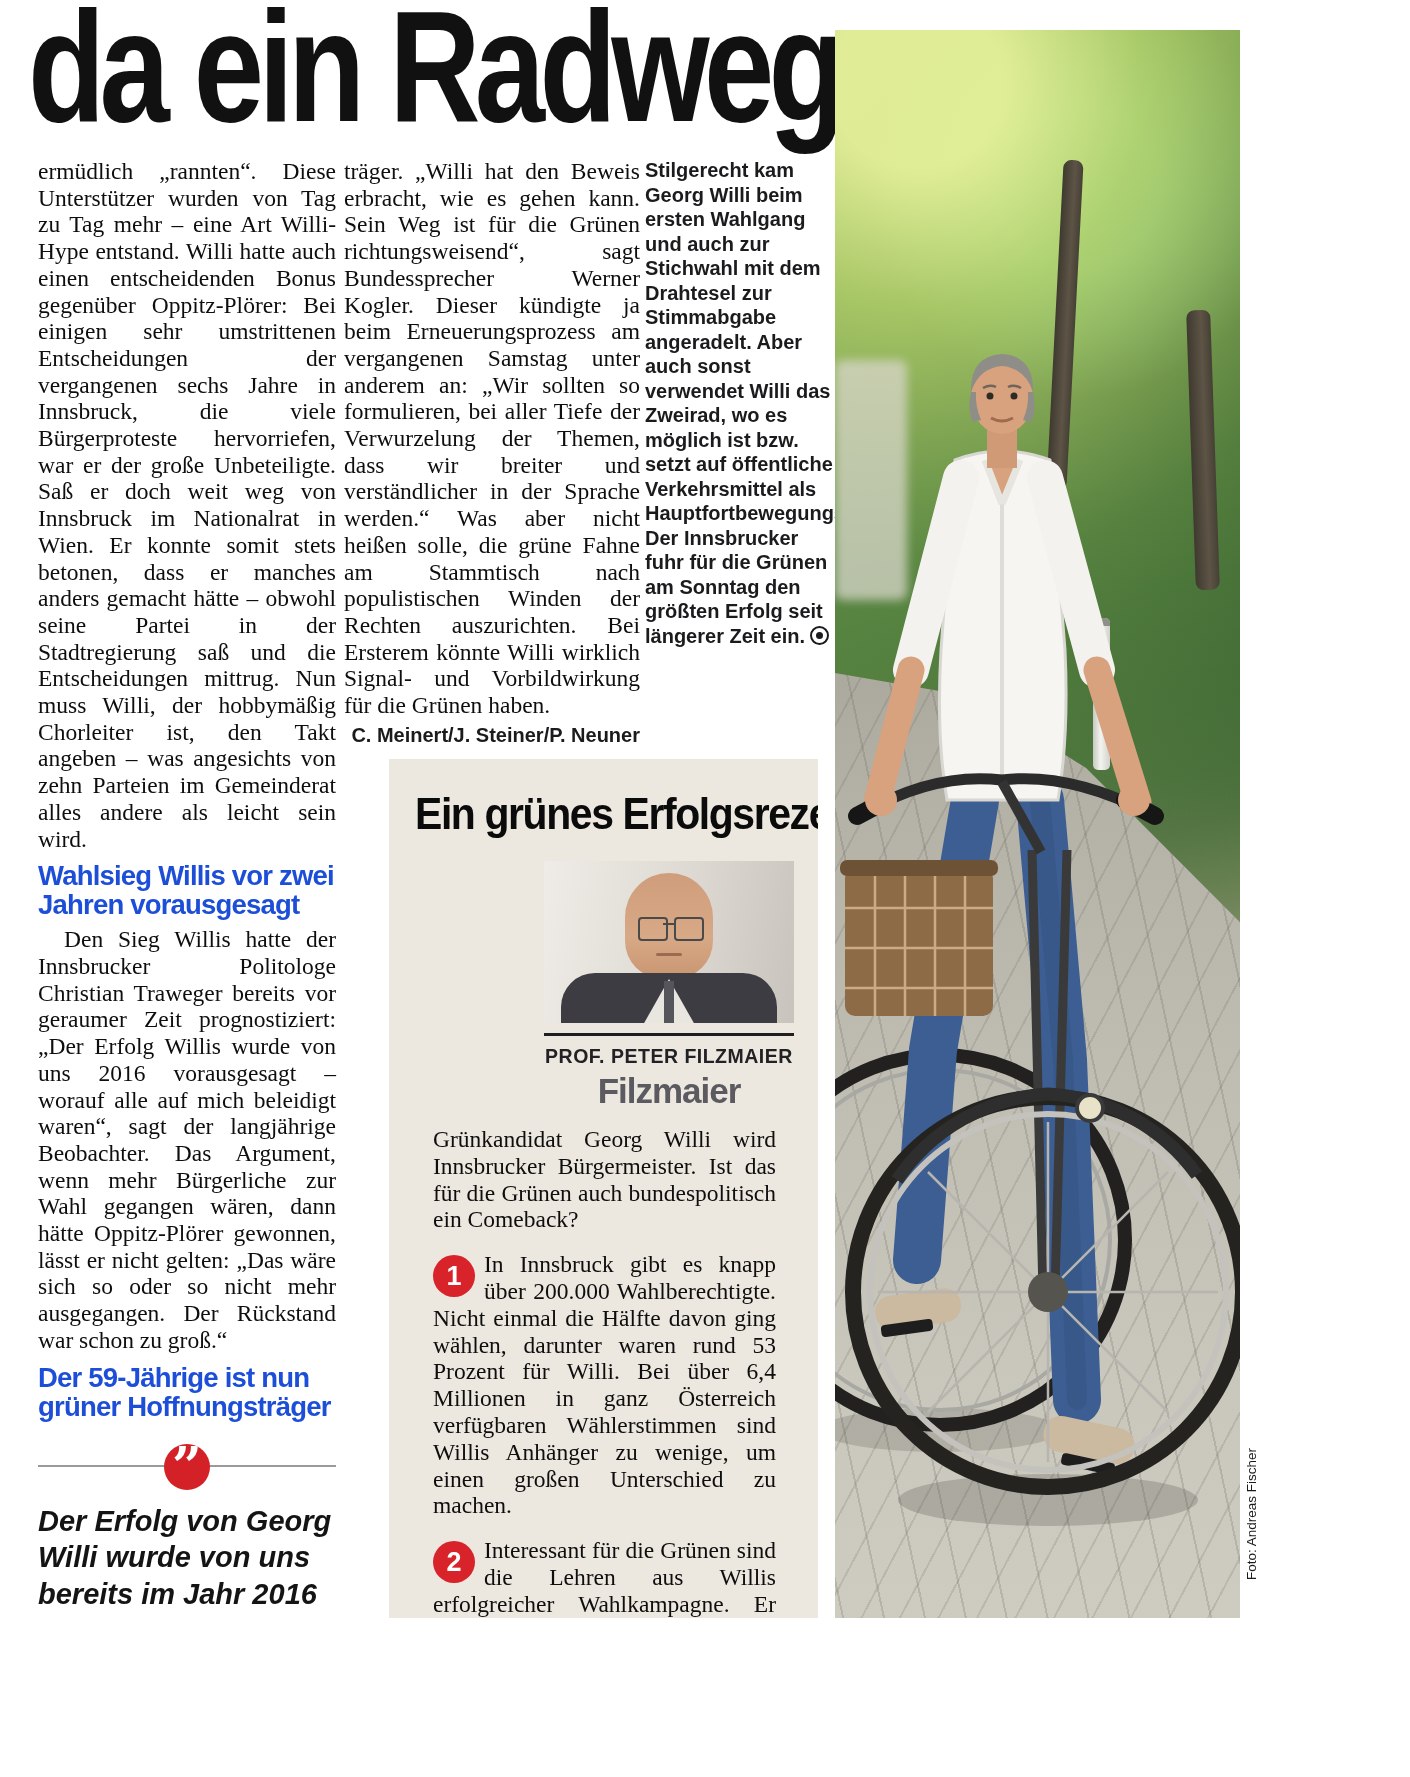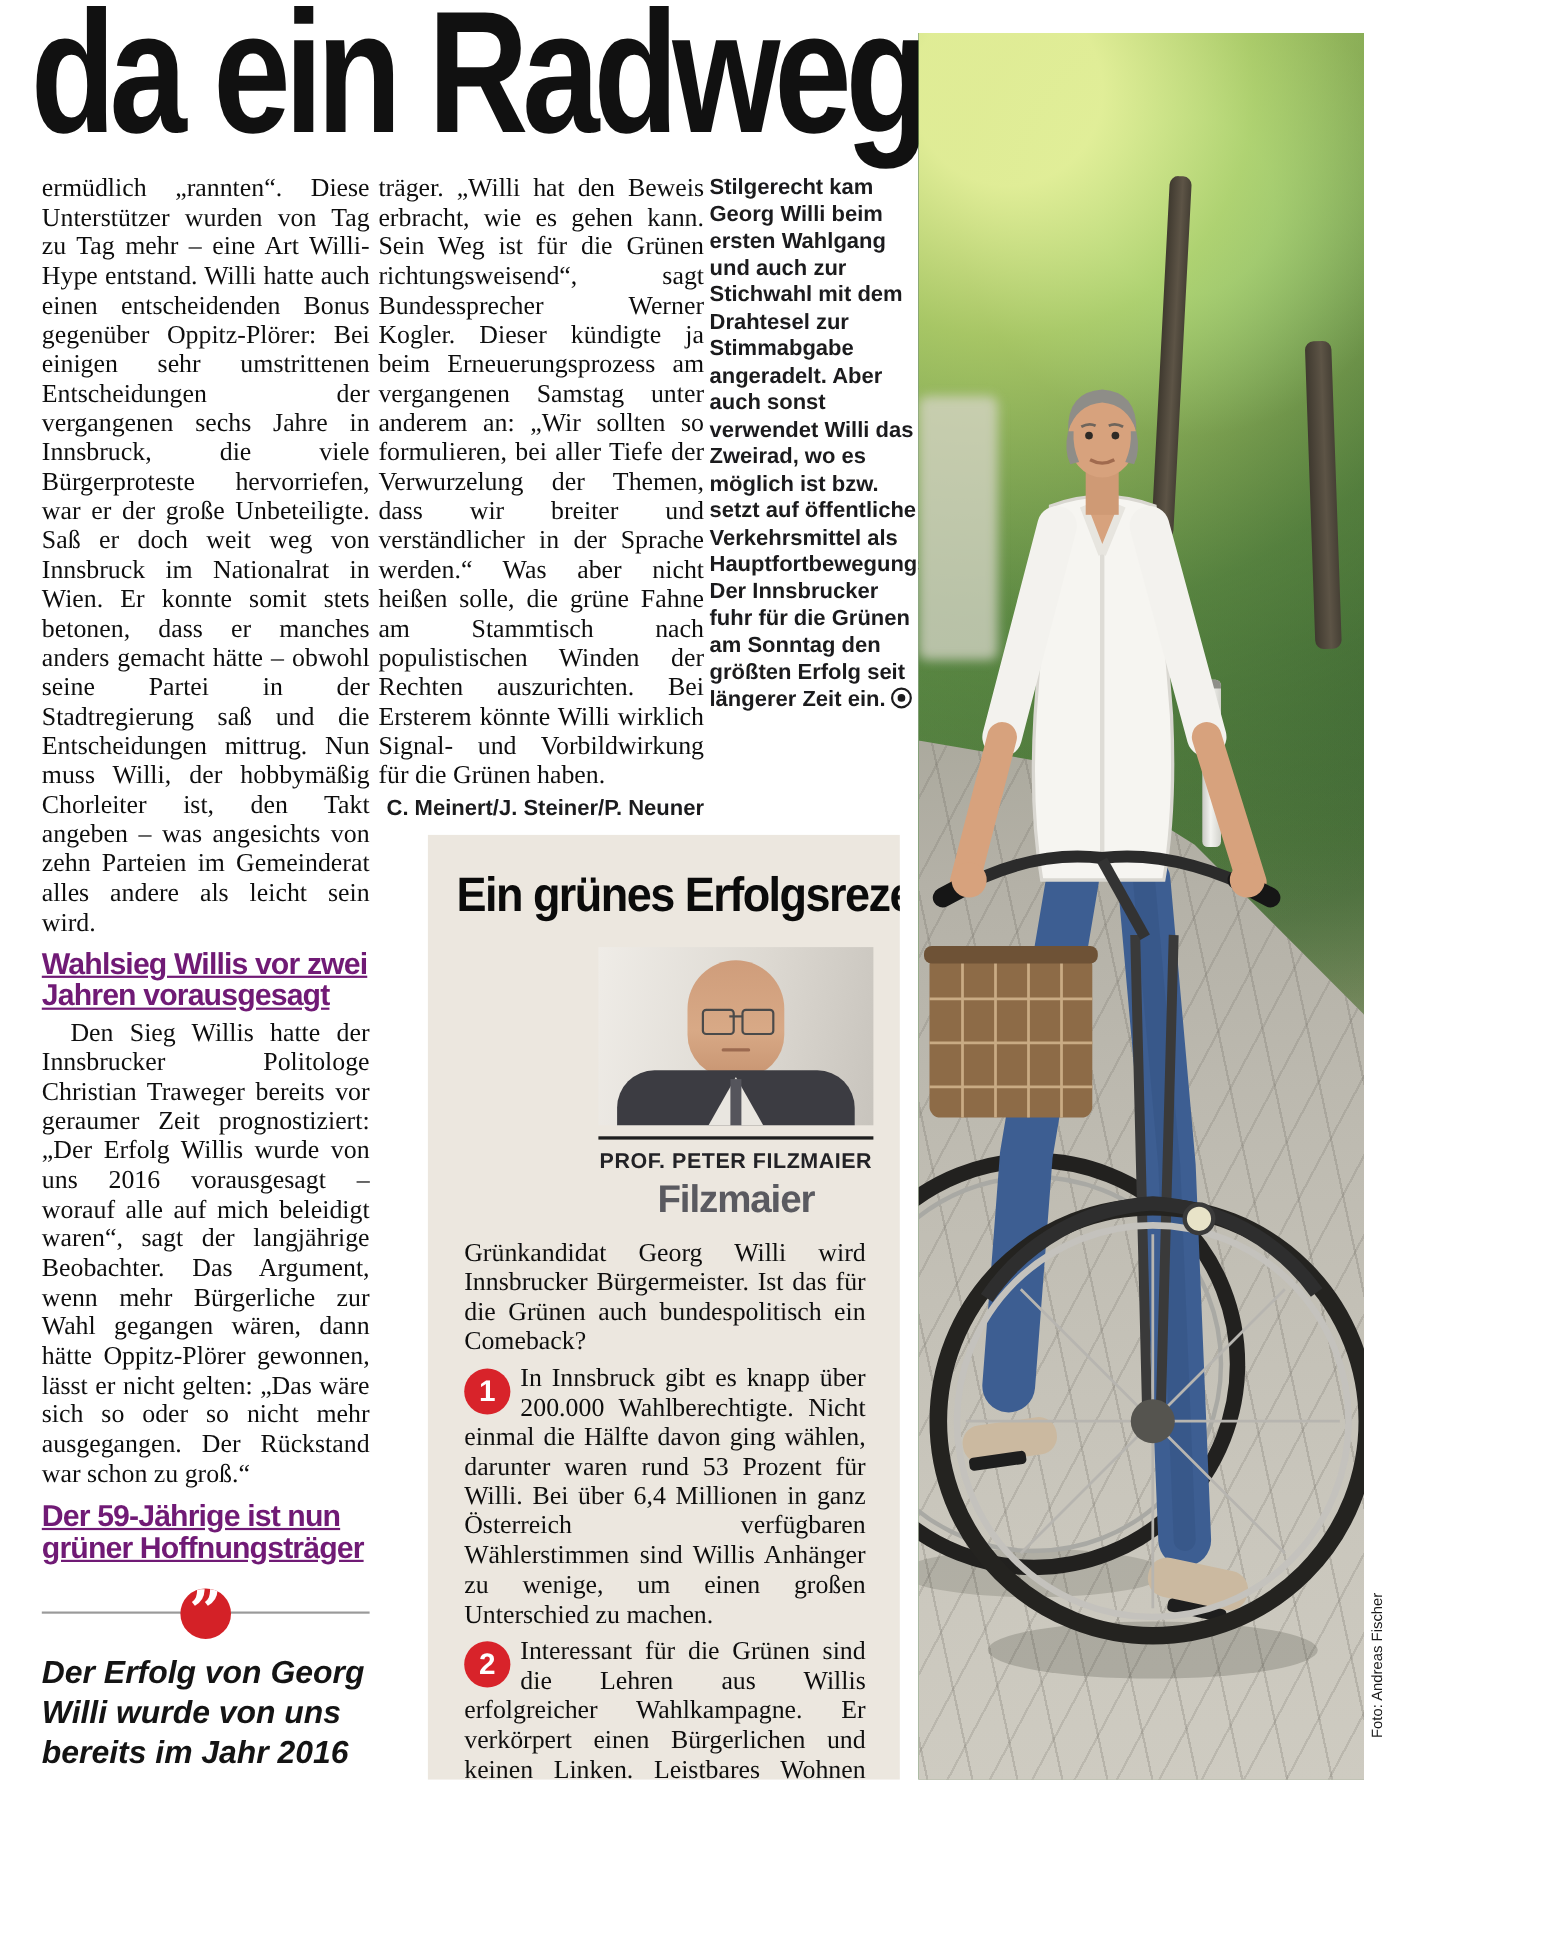--- a/index.html
+++ b/index.html
@@ -9,21 +9,21 @@
   .headline{position:absolute;left:28px;top:-16px;font-family:"Liberation Sans",sans-serif;
     font-weight:bold;font-size:158px;line-height:1.05;letter-spacing:-7px;color:#111;
     transform:scaleX(.80);transform-origin:left top;white-space:nowrap;}
   
   .bodycol{position:absolute;top:158px;font-size:23.5px;line-height:26.7px;text-align:justify;}
   .col1{left:38px;width:298px;}
   .col2{left:344px;width:296px;}
   .bodycol p{margin:0;}
   .indent{text-indent:26px;}
   .subhead{font-family:"Liberation Sans",sans-serif;font-weight:bold;font-size:27.5px;
-    line-height:29px;letter-spacing:-.8px;margin:9px 0 7px;text-align:left;color:#701a75;text-decoration:underline;}
+    line-height:29px;letter-spacing:-.8px;margin:9px 0 7px;text-align:left;color:#1d4ed8;}
   .byline{font-family:"Liberation Sans",sans-serif;font-weight:bold;font-size:20px;
     text-align:right;margin-top:3px;color:#1b1b1d;}
   
   .caption{position:absolute;left:645px;top:158px;width:190px;font-family:"Liberation Sans",sans-serif;
     font-weight:bold;font-size:20px;line-height:24.5px;text-align:left;color:#1b1b1d;}
   .end-icon{display:inline-block;width:15px;height:15px;border:2.5px solid #1b1b1d;border-radius:50%;
     vertical-align:-2px;margin-left:5px;position:relative;}
   .end-icon::after{content:"";position:absolute;left:4px;top:4px;width:7px;height:7px;
     border-radius:50%;background:#1b1b1d;}
   
@@ -56,21 +56,21 @@
     background:#3c3c42;border-radius:34px 34px 0 0;}
   .p-shirt{position:absolute;bottom:-2px;left:50%;transform:translateX(-50%);width:0;height:0;
     border-left:26px solid transparent;border-right:26px solid transparent;border-bottom:46px solid #e9e6e0;}
   .p-tie{position:absolute;bottom:-2px;left:50%;transform:translateX(-50%);width:10px;height:44px;
     background:#55555c;}
   .expert-rule{height:3px;background:#1f1f1f;margin:10px 0 9px;}
   .kicker{font-weight:bold;font-size:19.5px;letter-spacing:.5px;color:#222226;}
   .f-name{font-weight:bold;font-size:35px;line-height:46px;letter-spacing:-1px;color:#5a5a60;}
   .f-verb{font-weight:bold;font-size:45px;line-height:46px;letter-spacing:-1px;color:#d8232a;}
   .f-bio{margin-top:13px;font-size:16.5px;line-height:20.5px;color:#202024;}
-  .box p.bodytext{font-size:23.5px;line-height:26.8px;text-align:justify;margin:7px;}
+  .box p.bodytext{font-size:23.5px;line-height:26.8px;text-align:justify;margin:18px;}
   .point{margin-top:3px;}
   .badge{float:left;width:42px;height:42px;background:#d8232a;border-radius:50%;color:#fff;
     font-family:"Liberation Sans",sans-serif;font-weight:bold;font-size:27px;line-height:42px;
     text-align:center;margin:4px 9px 2px 0;}
   
   .photo{position:absolute;left:835px;top:30px;width:405px;height:1747px;overflow:hidden;background:#49753a;}
   .ph-bg{position:absolute;inset:0;background:
     radial-gradient(circle at 20% 3%, rgba(232,243,155,.95) 0 5%, rgba(196,224,115,.8) 13%, rgba(150,198,95,.4) 28%, transparent 46%),
     radial-gradient(circle at 60% 9%, rgba(125,214,165,.55) 0 5%, transparent 13%),
     radial-gradient(circle at 88% 16%, rgba(25,60,30,.85), transparent 45%),

